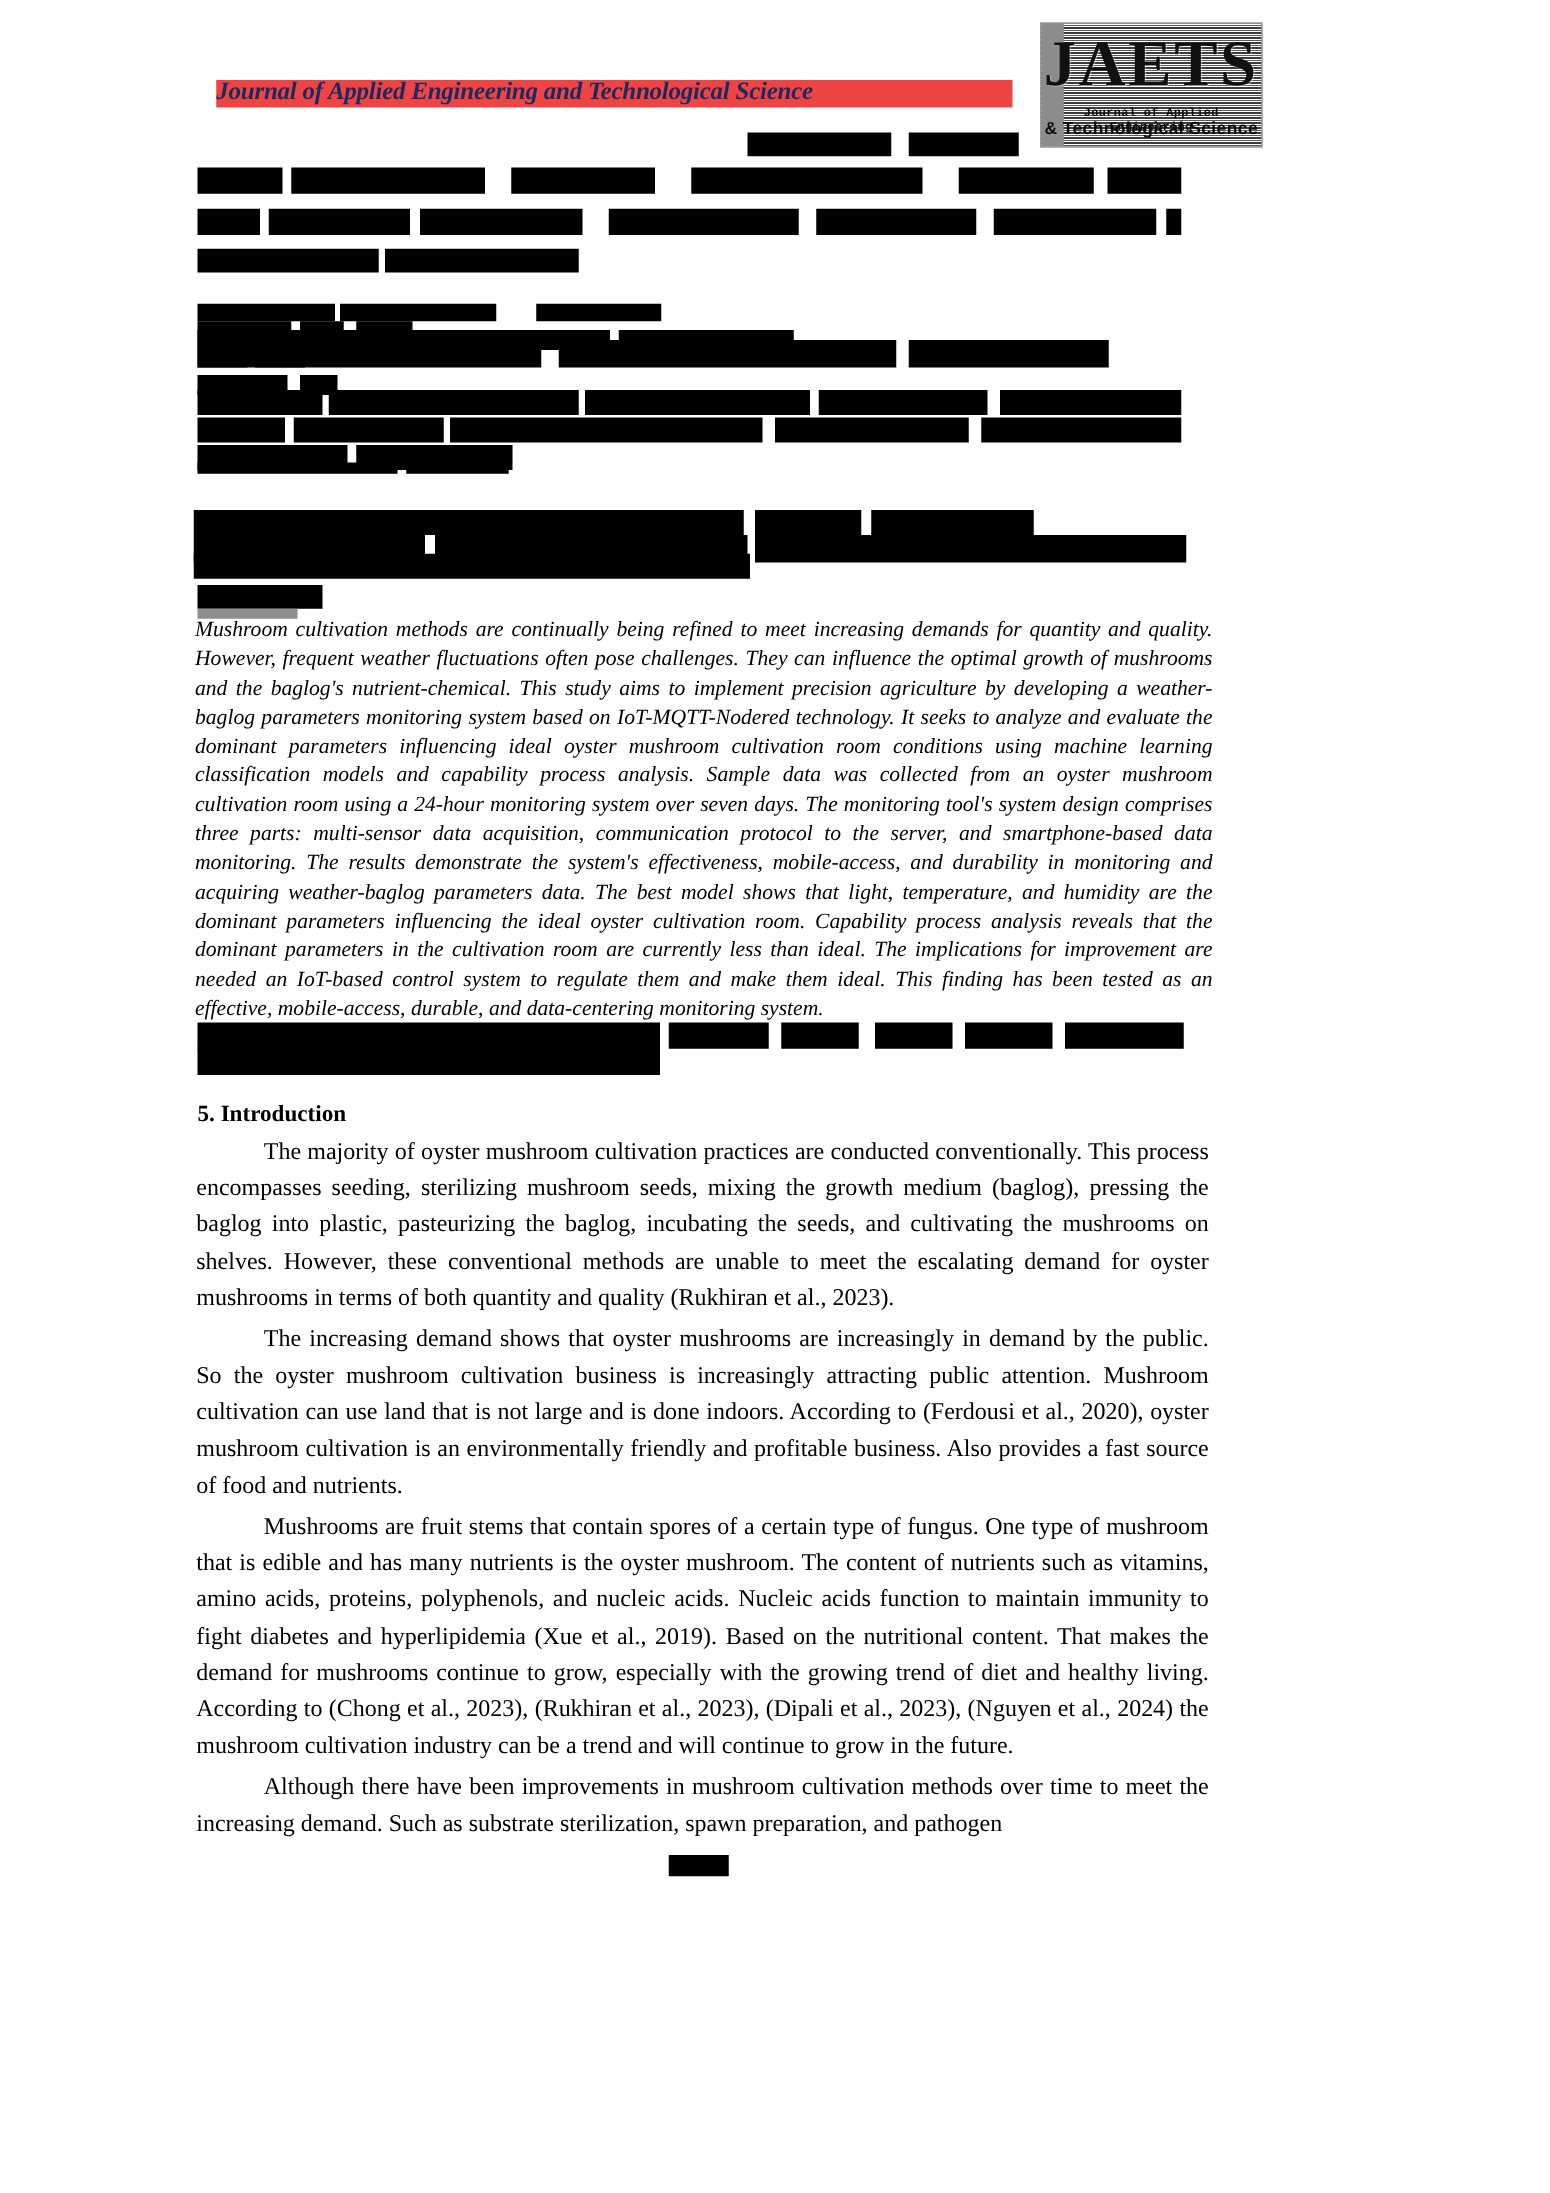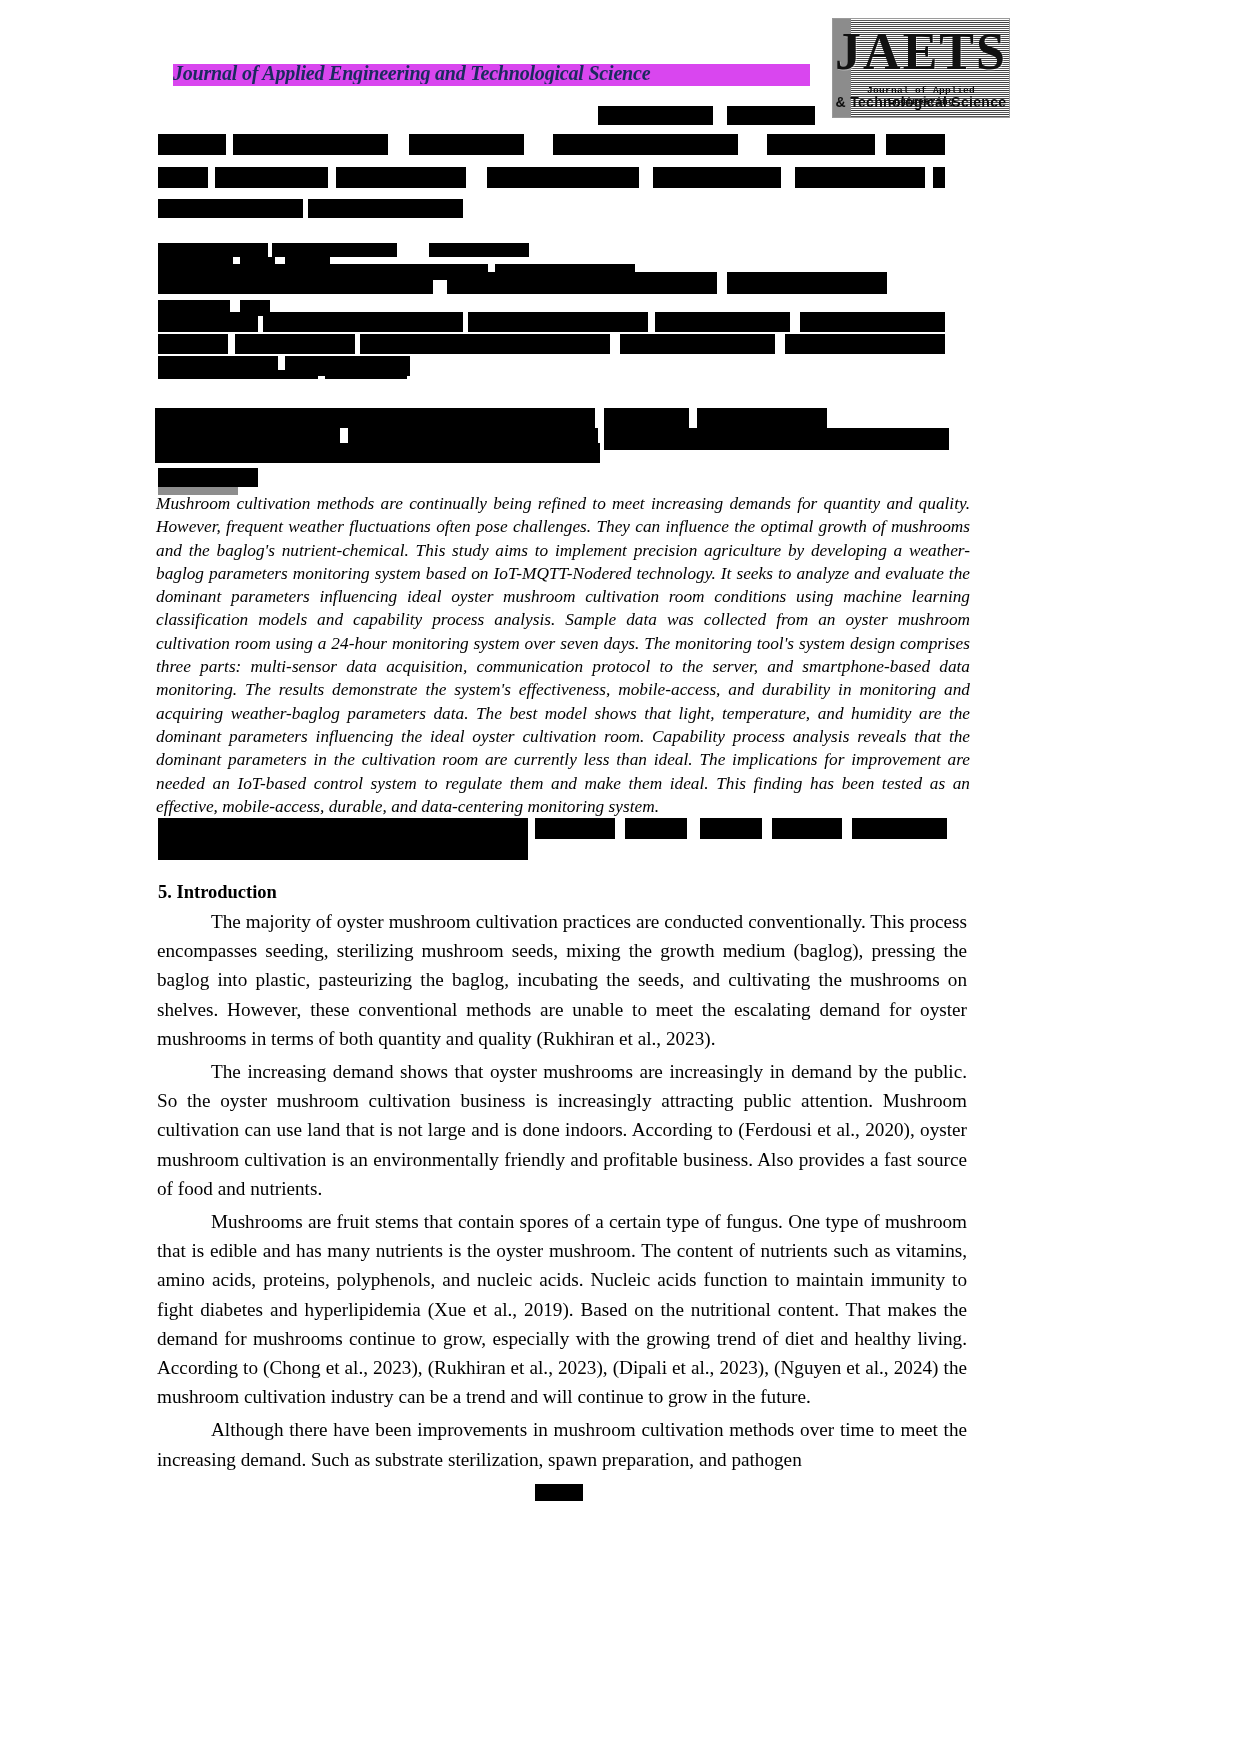--- a/index.html
+++ b/index.html
@@ -31,21 +31,21 @@
     top: 22px;
     width: 930px;
     height: 110px;
   }
   .journal-title-bar {
     position: absolute;
     left: 18px;
     top: 42px;
     width: 637px;
     height: 22px;
-    background: #d946ef;
+    background: #ef4444;
   }
   .journal-title-text {
     position: absolute;
     left: 0; top: -2px;
     width: 100%;
     font-style: italic;
     font-weight: bold;
     font-size: 20px;
     line-height: 22px;
     color: #1b2a5e;

